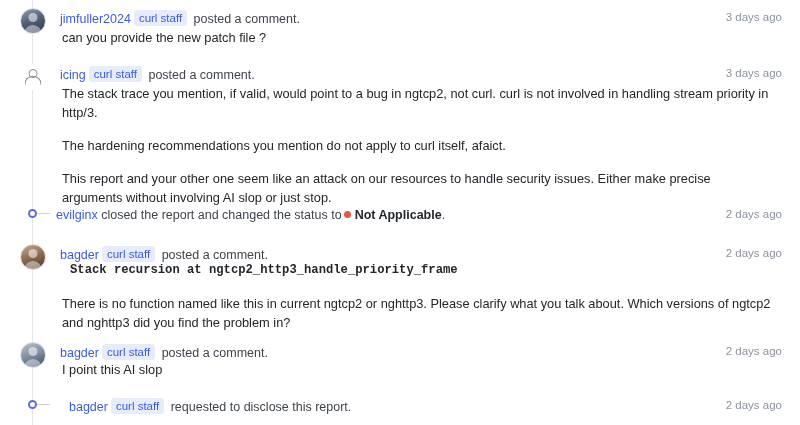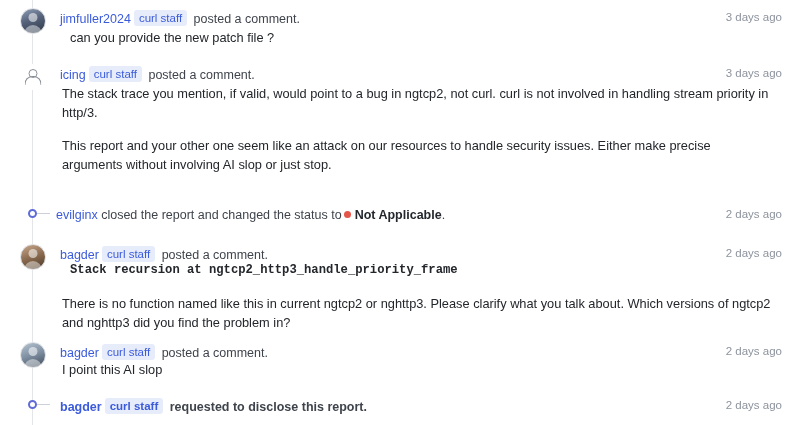--- a/index.html
+++ b/index.html
@@ -177,33 +177,34 @@
 <div id="root">
   <div class="rail" style="top:0;height:425px;"></div>
   <div class="thread" id="thread">
       <div class="entry" style="position: absolute; left: 0px; top: 8px; width: 800px;">
         <div class="avatar photo-a" style="top: 0px;">
           <div class="head"></div>
           <div class="body"></div>
         </div>
         <div class="meta" style="top: 2px;"><a class="user" href="#">jimfuller2024</a><span class="badge">curl staff</span><span class="action"> posted a comment.</span></div>
         <div class="ago" style="top: 3px;">3 days ago</div>
-        <div class="body-text" style="top: 20px; margin-left: 8px;">
+        <div class="body-text" style="top: 20px;">
           <p class="para">can you provide the new patch file ?</p>
         </div>
       </div>
       <div class="entry" style="position: absolute; left: 0px; top: 64px; width: 800px;">
         <div class="avatar outline" style="top: 0px;">
           <div class="head"></div>
           <div class="body"></div>
         </div>
         <div class="meta" style="top: 2px;"><a class="user" href="#">icing</a><span class="badge">curl staff</span><span class="action"> posted a comment.</span></div>
         <div class="ago" style="top: 3px;">3 days ago</div>
         <div class="body-text" style="top: 20px;">
           <p class="para">The stack trace you mention, if valid, would point to a bug in ngtcp2, not curl. curl is not involved in handling stream priority in http/3.</p>
+          <p class="para">The hardening recommendations you mention do not apply to curl itself, afaict.</p>
           <p class="para">This report and your other one seem like an attack on our resources to handle security issues. Either make precise arguments without involving AI slop or just stop.</p>
         </div>
       </div>
       <div class="entry" style="position: absolute; left: 0px; top: 206px; width: 800px;">
         <div class="node-dot" style="top: 3px;"></div>
         <div class="node-connector" style="top: 7px;"></div>
         <div class="meta" style="top: 1px; left: 56px;"><a class="user" href="#">evilginx</a> <span class="action"> closed the report and changed the status to</span><span class="status-dot"></span><span class="status-label">Not Applicable</span><span class="action">.</span></div>
         <div class="ago" style="top: 2px;">2 days ago</div>
       </div>
       <div class="entry" style="position: absolute; left: 0px; top: 244px; width: 800px;">
@@ -225,17 +226,17 @@
         </div>
         <div class="meta" style="top: 2px;"><a class="user" href="#">bagder</a><span class="badge">curl staff</span><span class="action"> posted a comment.</span></div>
         <div class="ago" style="top: 3px;">2 days ago</div>
         <div class="body-text" style="top: 18px;">
           <p class="para">I point this AI slop</p>
         </div>
       </div>
       <div class="entry" style="position: absolute; left: 0px; top: 397px; width: 800px;">
         <div class="node-dot" style="top: 3px;"></div>
         <div class="node-connector" style="top: 7px;"></div>
-        <div class="meta" style="top: 1px; left: 60px; font-weight: bold;"><a class="user" href="#">bagder</a><span class="badge">curl staff</span><span class="action"> requested to disclose this report.</span></div>
+        <div class="meta" style="top: 1px; left: 69px;"><a class="user" href="#">bagder</a><span class="badge">curl staff</span><span class="action"> requested to disclose this report.</span></div>
         <div class="ago" style="top: 2px;">2 days ago</div>
       </div>
     </div>
 </div>
 
 </body></html>

